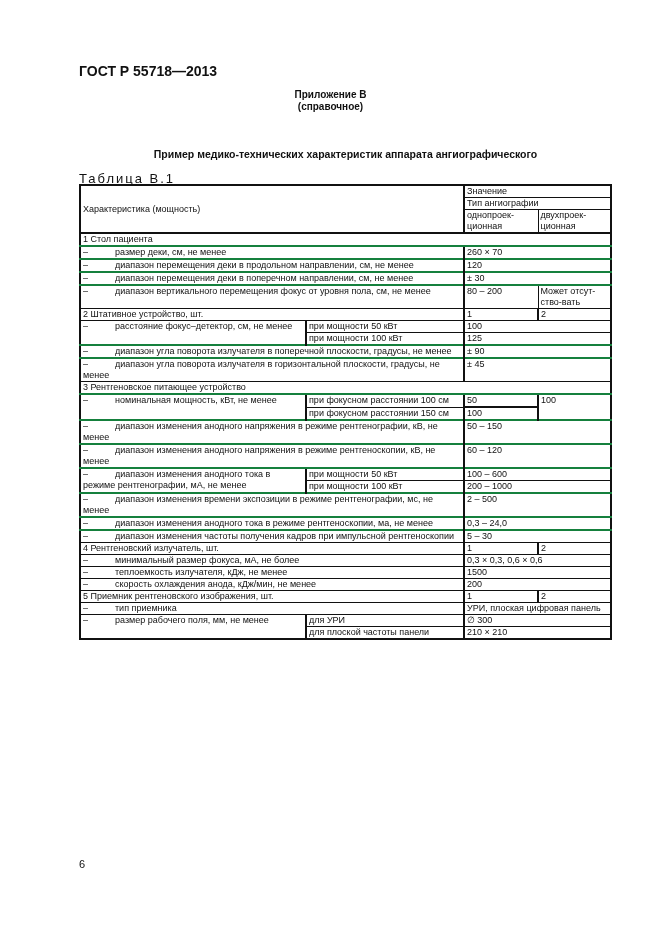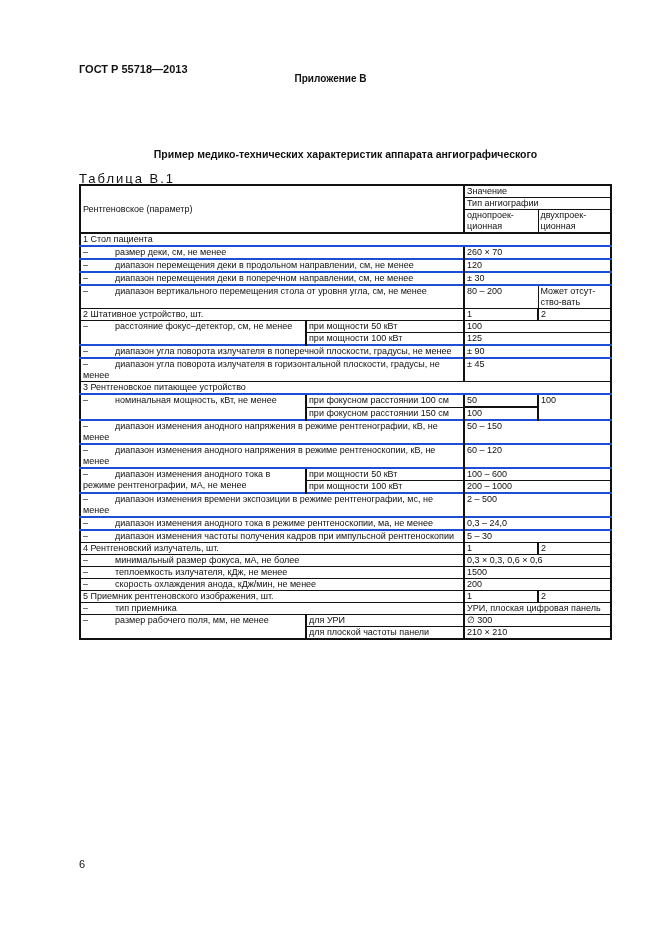--- a/index.html
+++ b/index.html
@@ -1,51 +1,52 @@
 <!DOCTYPE html>
 <html><head>
 <meta charset="utf-8">
 <style>
   html, body { margin: 0; padding: 0; background: #ffffff; }
   body { width: 661px; height: 935px; position: relative; font-family: "Liberation Sans", sans-serif; color: #111; overflow: hidden; }
-  .gost { position: absolute; left: 79px; top: 63px; font-size: 11px; font-weight: bold; }
-  .appendix { position: absolute; left: 0; width: 661px; top: 73px; text-align: center; font-size: 10px; font-weight: bold; line-height: 12px; }
+  .gost { position: absolute; left: 79px; top: 63px; font-size: 14px; font-weight: bold; }
+  .appendix { position: absolute; left: 0; width: 661px; top: 89px; text-align: center; font-size: 10px; font-weight: bold; line-height: 12px; }
   .title { position: absolute; left: 0; width: 691px; top: 148px; text-align: center; font-size: 10.5px; font-weight: bold; }
   .table-label { position: absolute; left: 79px; top: 171px; font-size: 13px; letter-spacing: 2px; }
   .page-number { position: absolute; left: 79px; top: 858px; font-size: 11px; }
   table { position: absolute; left: 79px; top: 184px; width: 531px; border-collapse: collapse; font-size: 9px; line-height: 11px; table-layout: fixed; }
   td { border: 1px solid #111; padding: 0 2px; vertical-align: top; }
   td.c { text-align: left; }
   td.mid { vertical-align: middle; }
-  tr.thick-top td { border-top: 2px solid #1d4ed8; }
+  tr.thick-top td { border-top: 2px solid #15803d; }
   td.thick-l { border-left: 2px solid #111; }
   td.thick-b { border-bottom: 2px solid #111; }
   .dash { display: inline-block; width: 32px; }
   .outer { border: 2px solid #111; }
 </style>
 </head>
 <body>
 
 <div class="gost">ГОСТ Р 55718—2013</div>
 <div class="appendix">
   <div>Приложение В</div>
+  <div>(справочное)</div>
 </div>
 <div class="title">Пример медико-технических характеристик аппарата ангиографического</div>
 <div class="table-label">Таблица В.1</div>
 
 <table class="outer">
   <colgroup>
     <col style="width:226px">
       <col style="width:158px">
       <col style="width:74px">
       <col style="width:73px">
   </colgroup>
   <tbody>
       <tr>
-    <td colspan="2" rowspan="3" class="c mid thick-b">Рентгеновское (параметр)</td>
+    <td colspan="2" rowspan="3" class="c mid thick-b">Характеристика (мощность)</td>
     <td colspan="2" class="c thick-l">Значение</td>
   </tr>
   <tr>
         <td colspan="2" class="c thick-l">Тип ангиографии</td>
       </tr>
   <tr>
     <td class="c thick-l thick-b">однопроек-ционная</td>
     <td class="c thick-b">двухпроек-ционная</td>
   </tr>
 
@@ -59,21 +60,21 @@
   </tr>
   <tr class="thick-top">
     <td colspan="2"><span class="dash">–</span><span>диапазон перемещения деки в продольном направлении, см, не менее</span></td>
     <td colspan="2" class="c thick-l">120</td>
   </tr>
   <tr class="thick-top">
     <td colspan="2"><span class="dash">–</span><span>диапазон перемещения деки в поперечном направлении, см, не менее</span></td>
     <td colspan="2" class="c thick-l">± 30</td>
   </tr>
   <tr class="thick-top">
-    <td colspan="2"><span class="dash">–</span><span>диапазон вертикального перемещения стола от уровня угла, см, не менее</span></td>
+    <td colspan="2"><span class="dash">–</span><span>диапазон вертикального перемещения фокус от уровня пола, см, не менее</span></td>
     <td class="c thick-l">80 – 200</td>
     <td class="c">Может отсут-ство-вать</td>
   </tr>
 
   <tr>
     <td colspan="2">2 Штативное устройство, шт.</td>
     <td class="c thick-l">1</td>
     <td class="c thick-l">2</td>
   </tr>
   <tr>

